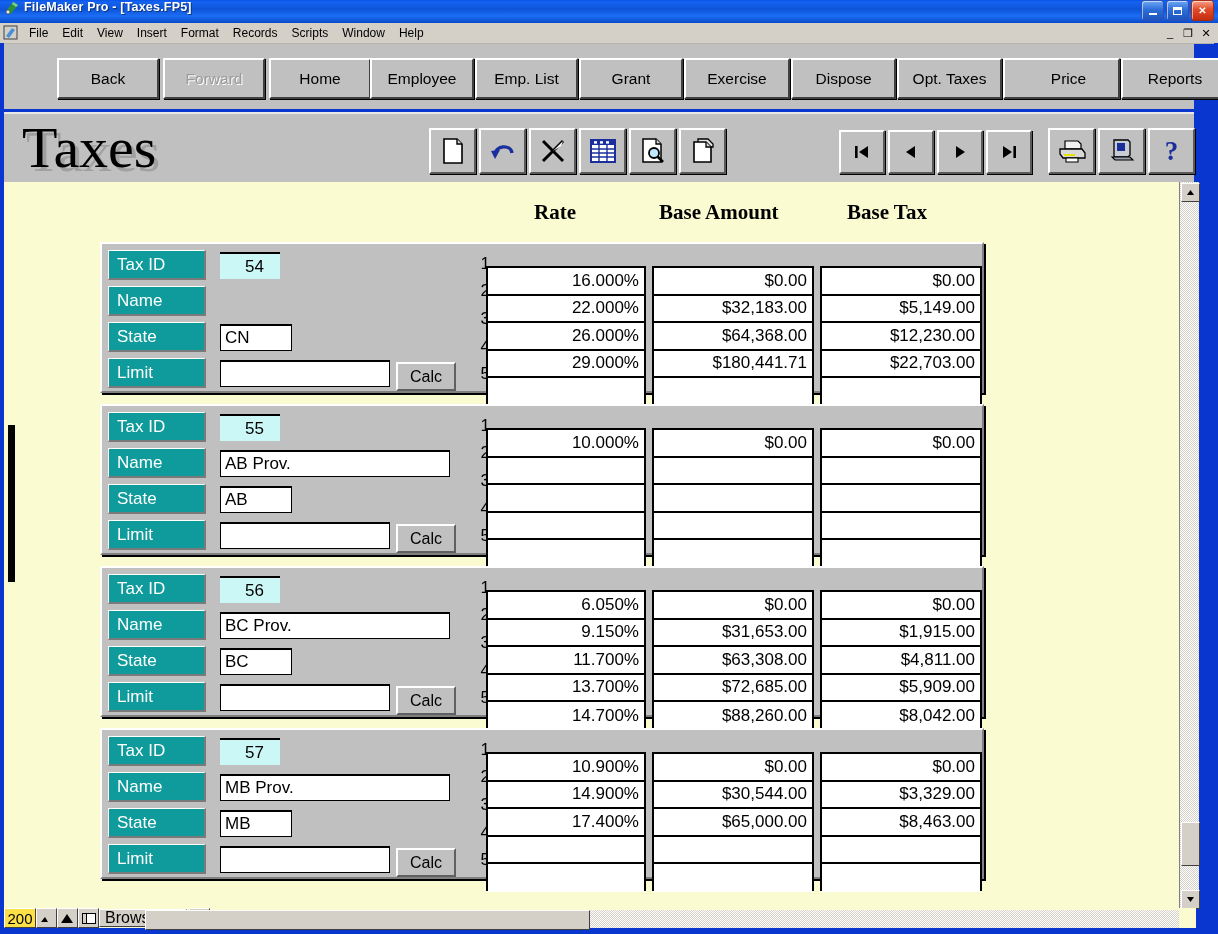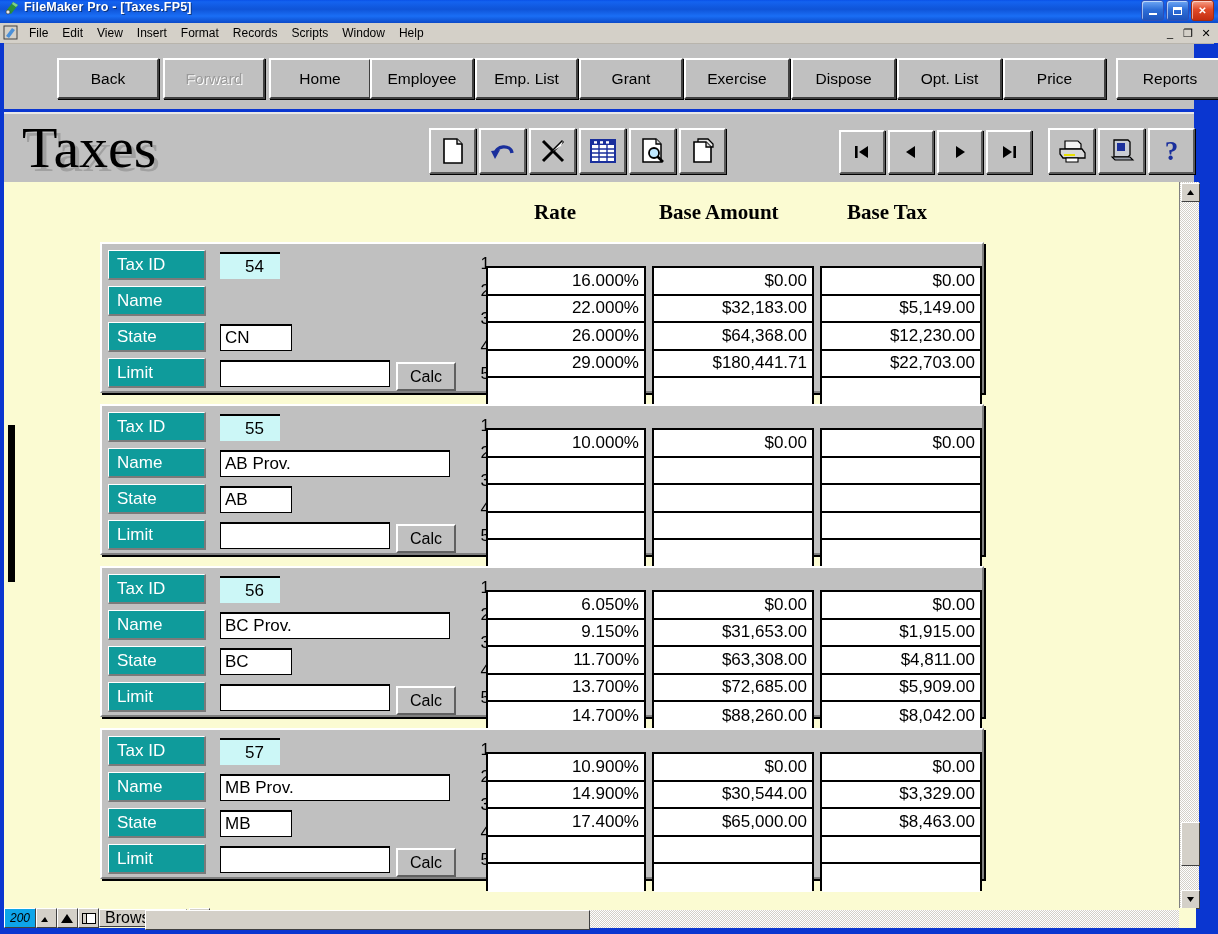--- a/index.html
+++ b/index.html
@@ -170,24 +170,24 @@
     border-top:1px solid #fff;border-left:1px solid #fff;
     border-right:1px solid #404040;border-bottom:1px solid #404040;
   }
 
   
   .statusbar{
     position:absolute;left:4px;top:908px;width:1192px;height:20px;background:#fbfbd2;
     display:flex;align-items:center;
   }
   .zoomlvl{
-    width:30px;height:18px;background:#0ea5e9;font-size:12px;
+    width:30px;height:18px;background:#fde047;font-size:15px;
     display:flex;align-items:center;justify-content:center;
     border-top:1px solid #fff;border-left:1px solid #fff;
-    border-right:1px solid #404040;border-bottom:1px solid #404040;font-style:italic;
+    border-right:1px solid #404040;border-bottom:1px solid #404040;
   }
   .smbtn{
     width:19px;height:18px;background:#d4d0c8;
     border-top:1px solid #fff;border-left:1px solid #fff;
     border-right:1px solid #404040;border-bottom:1px solid #404040;
     display:flex;align-items:center;justify-content:center;
   }
   .modesel{
     width:88px;height:18px;background:#d4d0c8;font-size:16px;
     display:flex;align-items:center;padding-left:5px;box-sizing:border-box;
@@ -256,22 +256,22 @@
       <div class="navbtn" style="width:98px;">Back</div>
       <div class="navbtn disabled" style="width:98px;">Forward</div>
       <div class="navbtn" style="width:98px;">Home</div>
     </div>
     <div class="btngroup" style="left:366px;top:14px;">
       <div class="navbtn" style="width:100px;margin-right:1px;">Employee</div>
       <div class="navbtn" style="width:99px;margin-right:1px;">Emp. List</div>
       <div class="navbtn" style="width:100px;margin-right:1px;">Grant</div>
       <div class="navbtn" style="width:102px;margin-right:1px;">Exercise</div>
       <div class="navbtn" style="width:101px;margin-right:1px;">Dispose</div>
-      <div class="navbtn" style="width:101px;margin-right:1px;">Opt. List</div>
-      <div class="navbtn" style="width:99px;margin-right:10px;">Price</div>
+      <div class="navbtn" style="width:101px;margin-right:1px;">Opt. Taxes</div>
+      <div class="navbtn" style="width:99px;margin-right:1px;padding-left:14px;">Price</div>
       <div class="navbtn" style="width:104px;margin-right:0;">Reports</div>
     </div>
   </div>
 
   <div class="headband">
     <div class="bigtitle">
       <span class="shadow">Taxes</span>
       <span class="fore">Taxes</span>
     </div>
 

